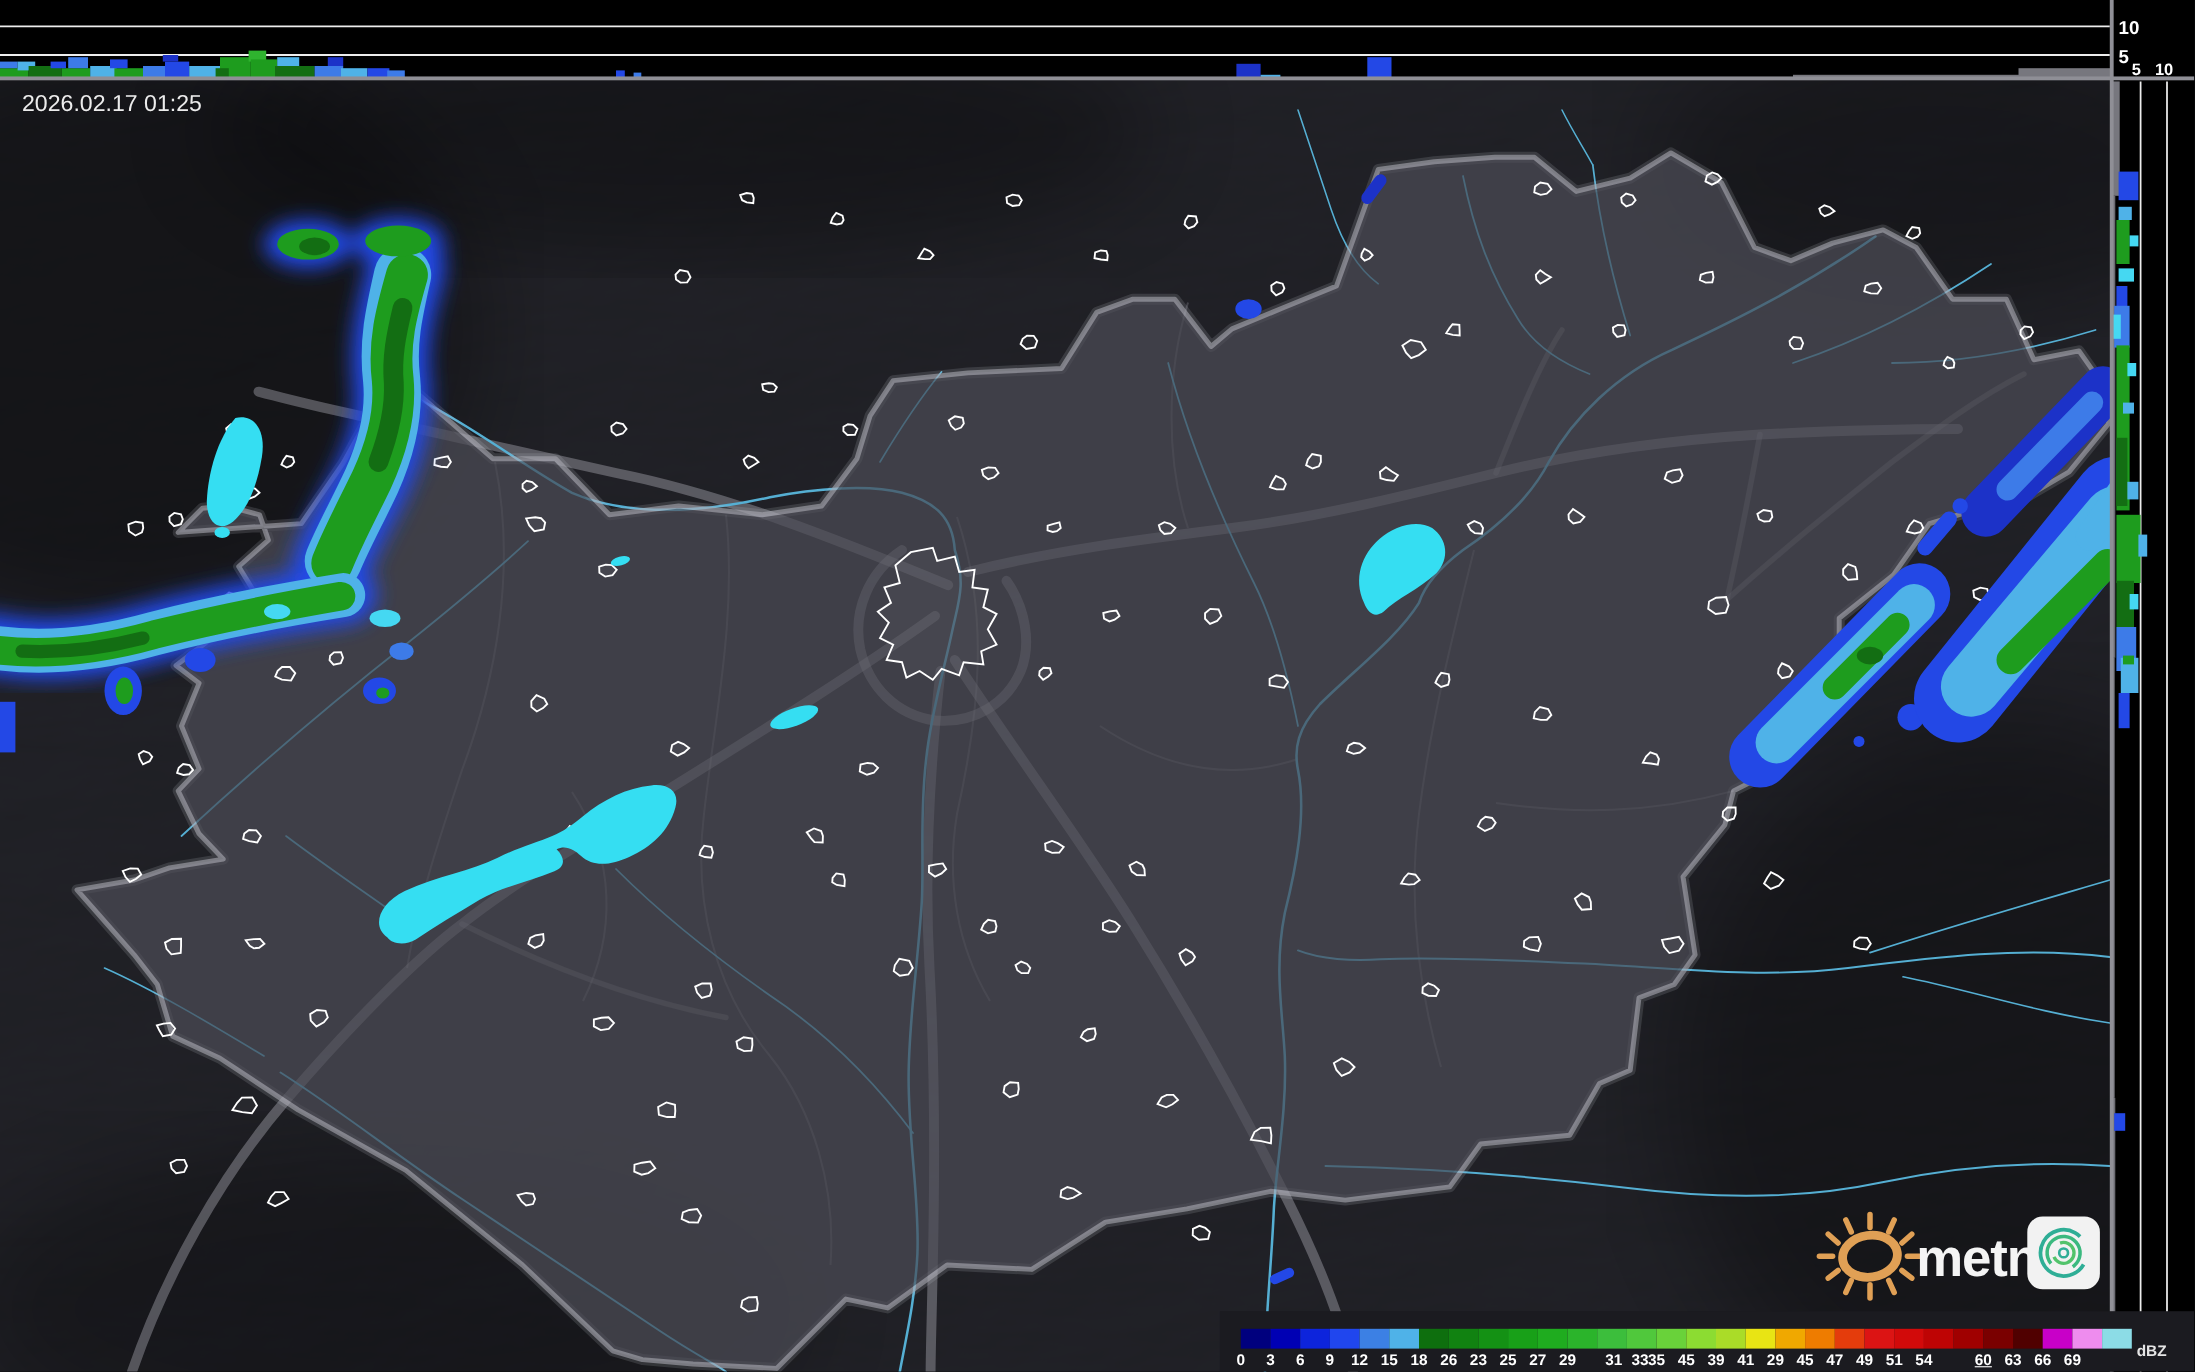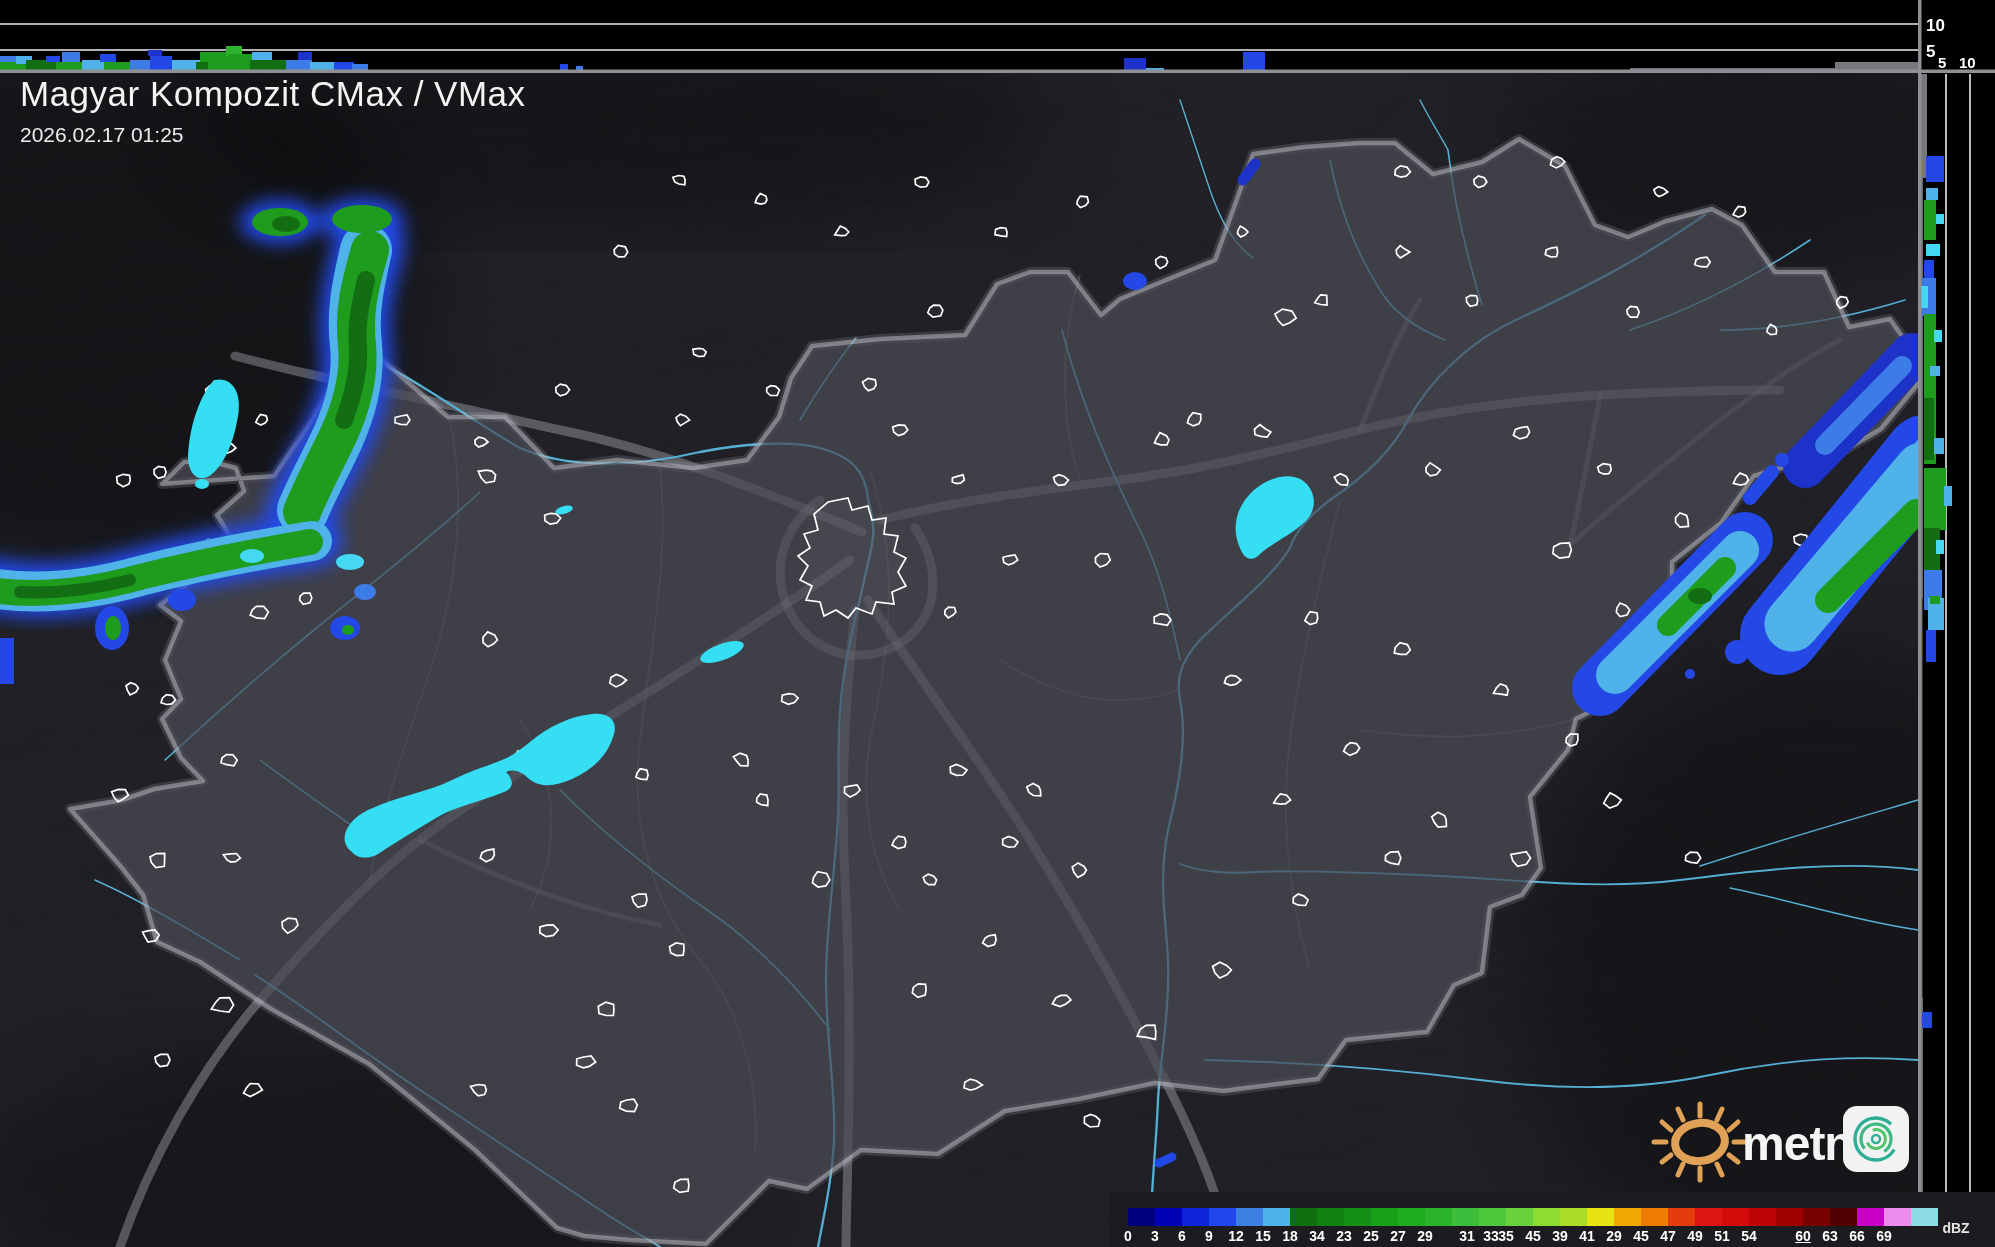--- a/index.html
+++ b/index.html
@@ -428,21 +428,20 @@
       <rect x="1843" y="1106" width="66" height="66" rx="14" fill="#f2f2f2"></rect>
       <circle cx="1876" cy="1139" r="21" fill="none" stroke="var(--logo_swirl_teal)" stroke-width="3.4" stroke-dasharray="104 28" transform="rotate(30 1876 1139)"></circle>
       <circle cx="1876" cy="1139" r="15" fill="none" stroke="#3BB97F" stroke-width="3.2" stroke-dasharray="72 22" transform="rotate(140 1876 1139)"></circle>
       <circle cx="1876" cy="1139" r="9.5" fill="none" stroke="var(--logo_swirl_green)" stroke-width="3" stroke-dasharray="44 16" transform="rotate(250 1876 1139)"></circle>
       <circle cx="1876" cy="1139" r="4" fill="none" stroke="var(--logo_swirl_teal)" stroke-width="2.4"></circle>
     </g>
   </g>
 </svg>
 
   <div class="hdr">
-    <div class="t">Magyar Kompozit CMax / VMax</div>
     <div class="d">2026.02.17 01:25</div>
   </div>
 
   <div class="cbar" id="cbar">
       <span class="blk" style="left: 19px; background: rgb(0, 0, 126);"></span>
       <span class="blk" style="left: 46px; background: rgb(0, 0, 180);"></span>
       <span class="blk" style="left: 73px; background: rgb(13, 36, 220);"></span>
       <span class="blk" style="left: 100px; background: rgb(32, 70, 238);"></span>
       <span class="blk" style="left: 127px; background: rgb(60, 128, 228);"></span>
       <span class="blk" style="left: 154px; background: rgb(79, 178, 232);"></span>
@@ -470,21 +469,21 @@
       <span class="blk" style="left: 748px; background: rgb(200, 0, 200);"></span>
       <span class="blk" style="left: 775px; background: rgb(238, 140, 238);"></span>
       <span class="blk" style="left: 802px; background: rgb(140, 220, 230);"></span>
       <span class="tick" style="left: 19px;">0</span>
       <span class="tick" style="left: 46px;">3</span>
       <span class="tick" style="left: 73px;">6</span>
       <span class="tick" style="left: 100px;">9</span>
       <span class="tick" style="left: 127px;">12</span>
       <span class="tick" style="left: 154px;">15</span>
       <span class="tick" style="left: 181px;">18</span>
-      <span class="tick" style="left: 208px;">34</span>
+      <span class="tick" style="left: 208px;">26</span>
       <span class="tick" style="left: 235px;">23</span>
       <span class="tick" style="left: 262px;">25</span>
       <span class="tick" style="left: 289px;">27</span>
       <span class="tick" style="left: 316px;">29</span>
       <span class="tick" style="left: 343px; margin-left: 15px;">31</span>
       <span class="tick" style="left: 370px; margin-left: 12px;">33</span>
       <span class="tick" style="left: 397px;">35</span>
       <span class="tick" style="left: 424px;">45</span>
       <span class="tick" style="left: 451px;">39</span>
       <span class="tick" style="left: 478px;">41</span>

